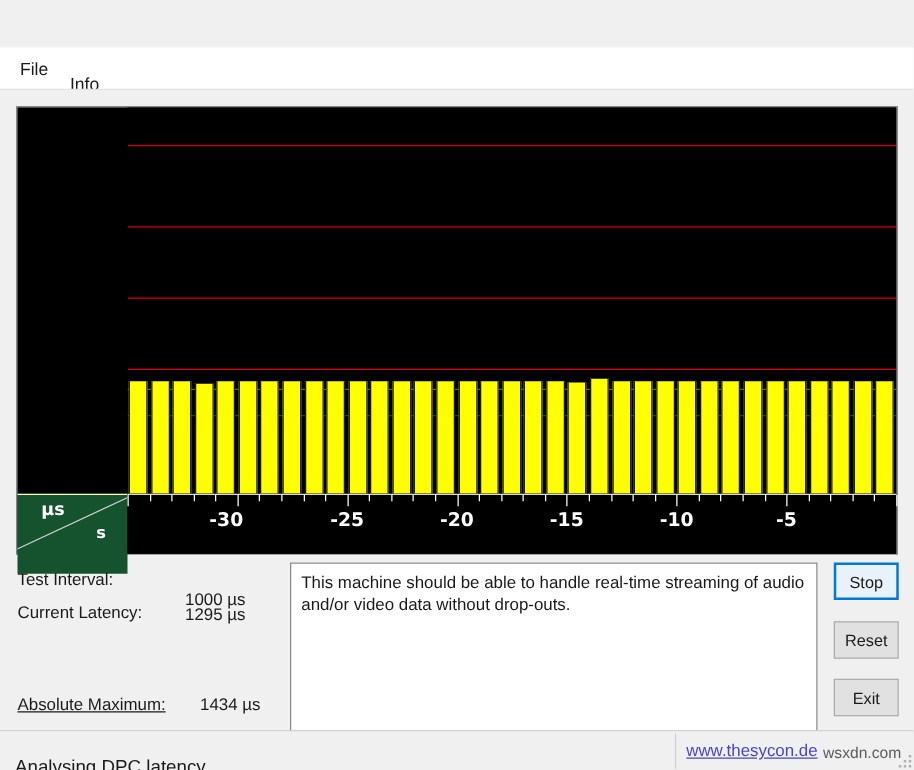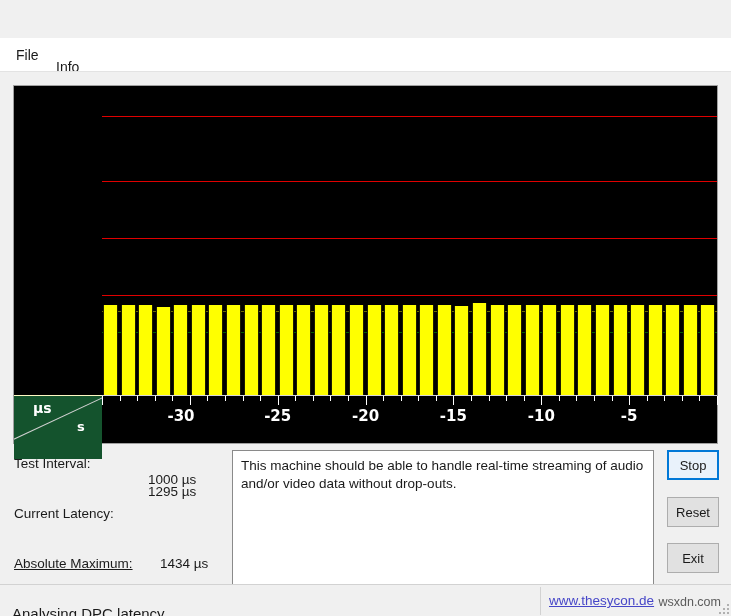--- a/index.html
+++ b/index.html
@@ -431,21 +431,21 @@
           <div class="xlabel" style="left: 263.571px;">-20</div>
           <div class="xlabel" style="left: 351.429px;">-15</div>
           <div class="xlabel" style="left: 439.286px;">-10</div>
           <div class="xlabel" style="left: 527.143px;">-5</div>
         </div>
     </div>
 
     <div id="stats">
         <div class="stat-label" style="left: 14px; top: 384px;">Test Interval:</div>
         <div class="stat-value" style="left: 148px; top: 384px; margin-top: 16px;">1000 µs</div>
-        <div class="stat-label" style="left: 14px; top: 434px;">Current Latency:</div>
+        <div class="stat-label" style="left: 14px; top: 410px;">Current Latency:</div>
         <div class="stat-value" style="left: 148px; top: 412px;">1295 µs</div>
         <div class="stat-label" style="left: 14px; top: 484px; text-decoration: underline;">Absolute Maximum:</div>
         <div class="stat-value" style="left: 160px; top: 484px;">1434 µs</div>
       </div>
 
     <div class="msgbox">This machine should be able to handle real-time streaming of audio and/or video data without drop-outs.</div>
 
     <div class="btn btn-stop focused">Stop</div>
     <div class="btn btn-reset">Reset</div>
     <div class="btn btn-exit">Exit</div>

